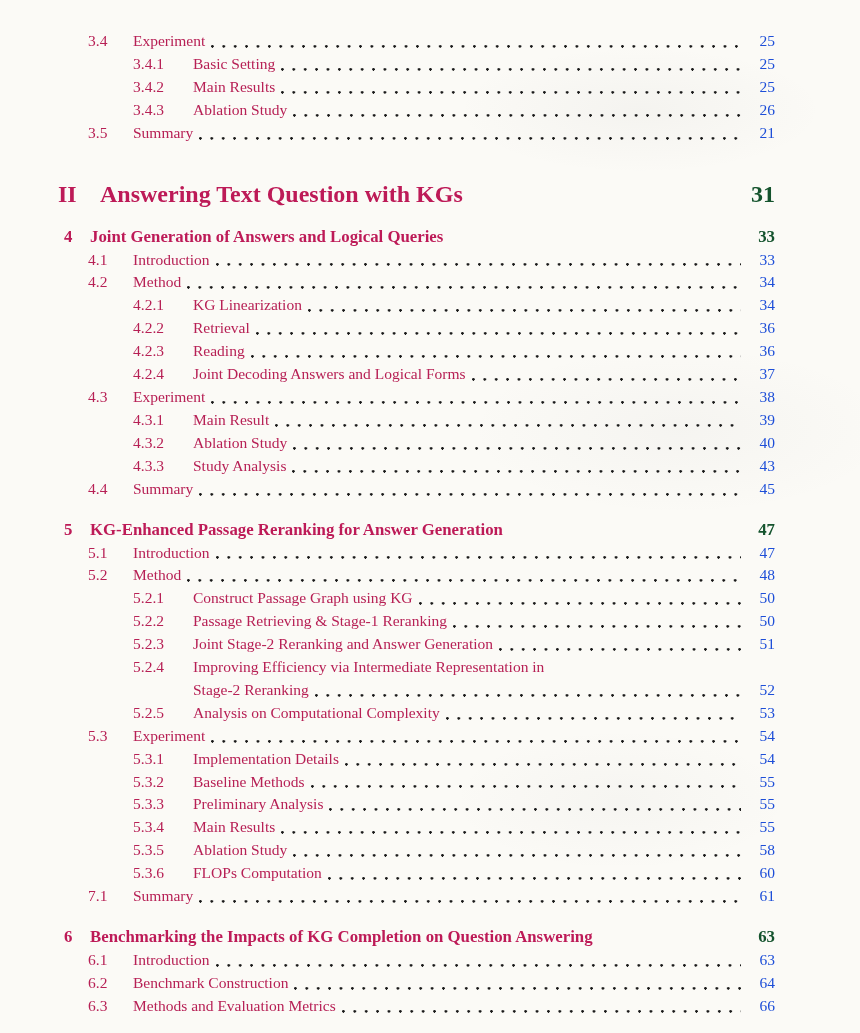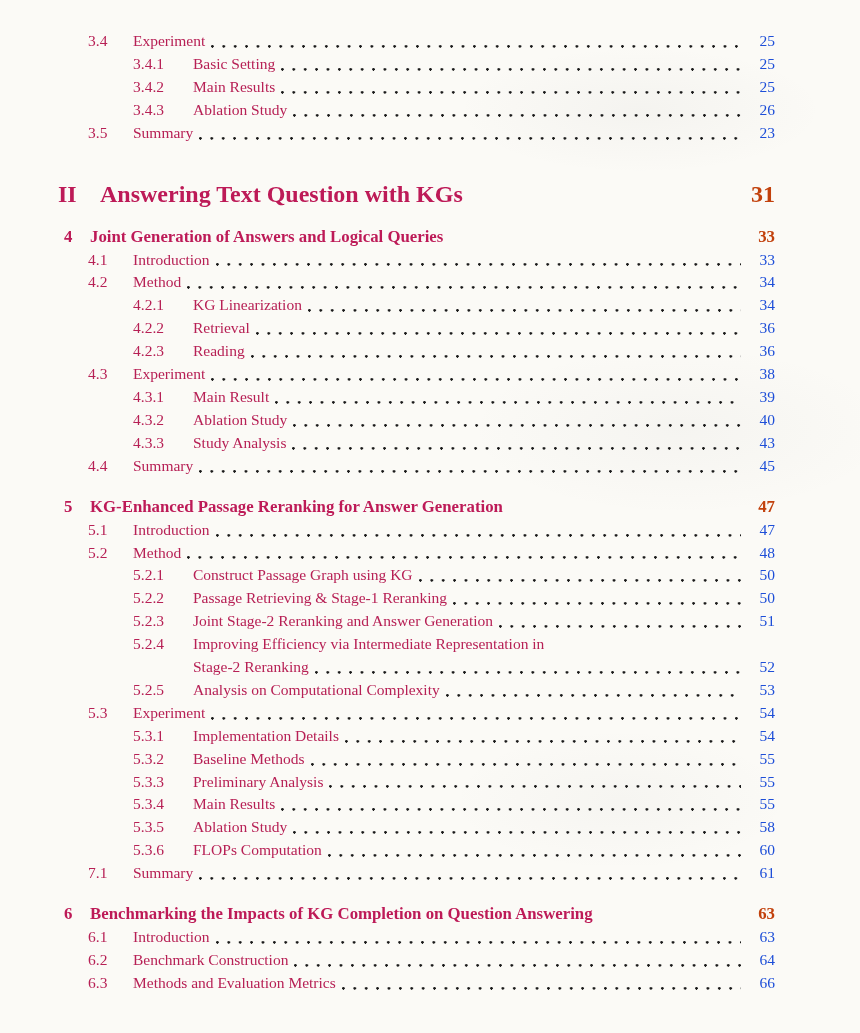--- a/index.html
+++ b/index.html
@@ -42,21 +42,21 @@
     color:var(--link-bold,#bd1a57);
   }
   .part .num{width:42px;}
   .chapter{
     margin-top:17px;
     font-size:16.8px;font-weight:bold;line-height:24px;
     color:var(--link-bold,#bd1a57);
   }
   .chapter{padding-left:6px;}
   .chapter .num{width:26px;}
-  .part .page,.chapter .page{font-weight:bold;color:#c2410c;}
+  .part .page,.chapter .page{font-weight:bold;color:#14532d;}
   .twoline{display:block;}
   .twoline .line1,.twoline .line2{display:flex;align-items:baseline;}
   .twoline .line1 .num{width:60px;flex:none;}
   .twoline .line2{padding-left:60px;}
 </style>
 </head>
 <body style="--link: #b72055; --link-bold: #bd1a57;">
 
 <div class="toc">
     <div class="row section">
@@ -80,21 +80,21 @@
     <div class="row subsection">
       <span class="num">3.4.3</span>
       <span class="title">Ablation Study</span>
       <span class="leader"></span>
       <span class="page">26</span>
     </div>
     <div class="row section">
       <span class="num">3.5</span>
       <span class="title">Summary</span>
       <span class="leader"></span>
-      <span class="page">23</span>
+      <span class="page">21</span>
     </div>
     <div class="row part">
       <span class="num">II</span>
       <span class="title">Answering Text Question with KGs</span>
       <span class="spacer"></span>
       <span class="page">31</span>
     </div>
     <div class="row chapter">
       <span class="num">4</span>
       <span class="title">Joint Generation of Answers and Logical Queries</span>
@@ -123,20 +123,26 @@
       <span class="num">4.2.2</span>
       <span class="title">Retrieval</span>
       <span class="leader"></span>
       <span class="page">36</span>
     </div>
     <div class="row subsection">
       <span class="num">4.2.3</span>
       <span class="title">Reading</span>
       <span class="leader"></span>
       <span class="page">36</span>
+    </div>
+    <div class="row subsection">
+      <span class="num">4.2.4</span>
+      <span class="title">Joint Decoding Answers and Logical Forms</span>
+      <span class="leader"></span>
+      <span class="page">37</span>
     </div>
     <div class="row section">
       <span class="num">4.3</span>
       <span class="title">Experiment</span>
       <span class="leader"></span>
       <span class="page">38</span>
     </div>
     <div class="row subsection">
       <span class="num">4.3.1</span>
       <span class="title">Main Result</span>

